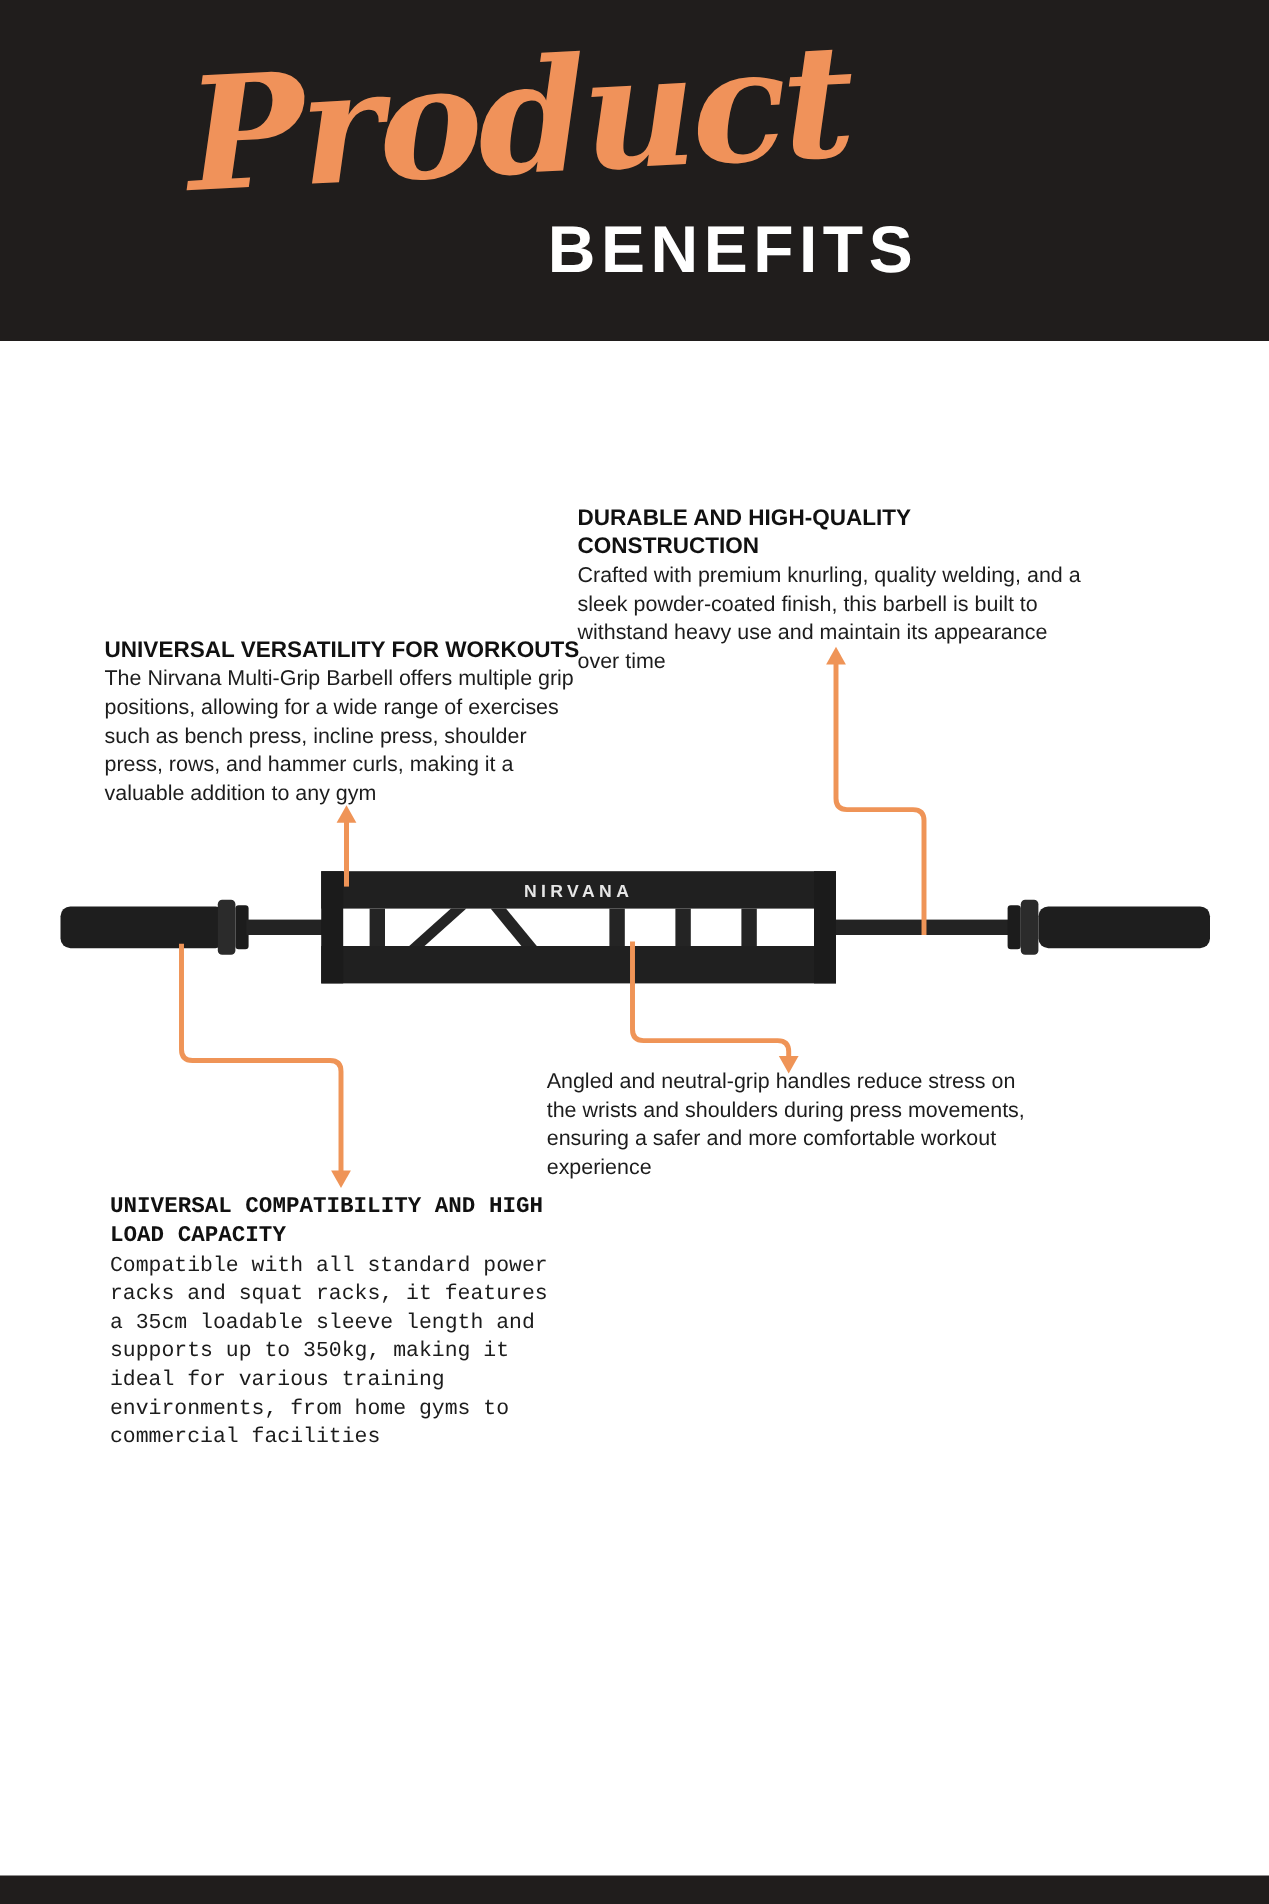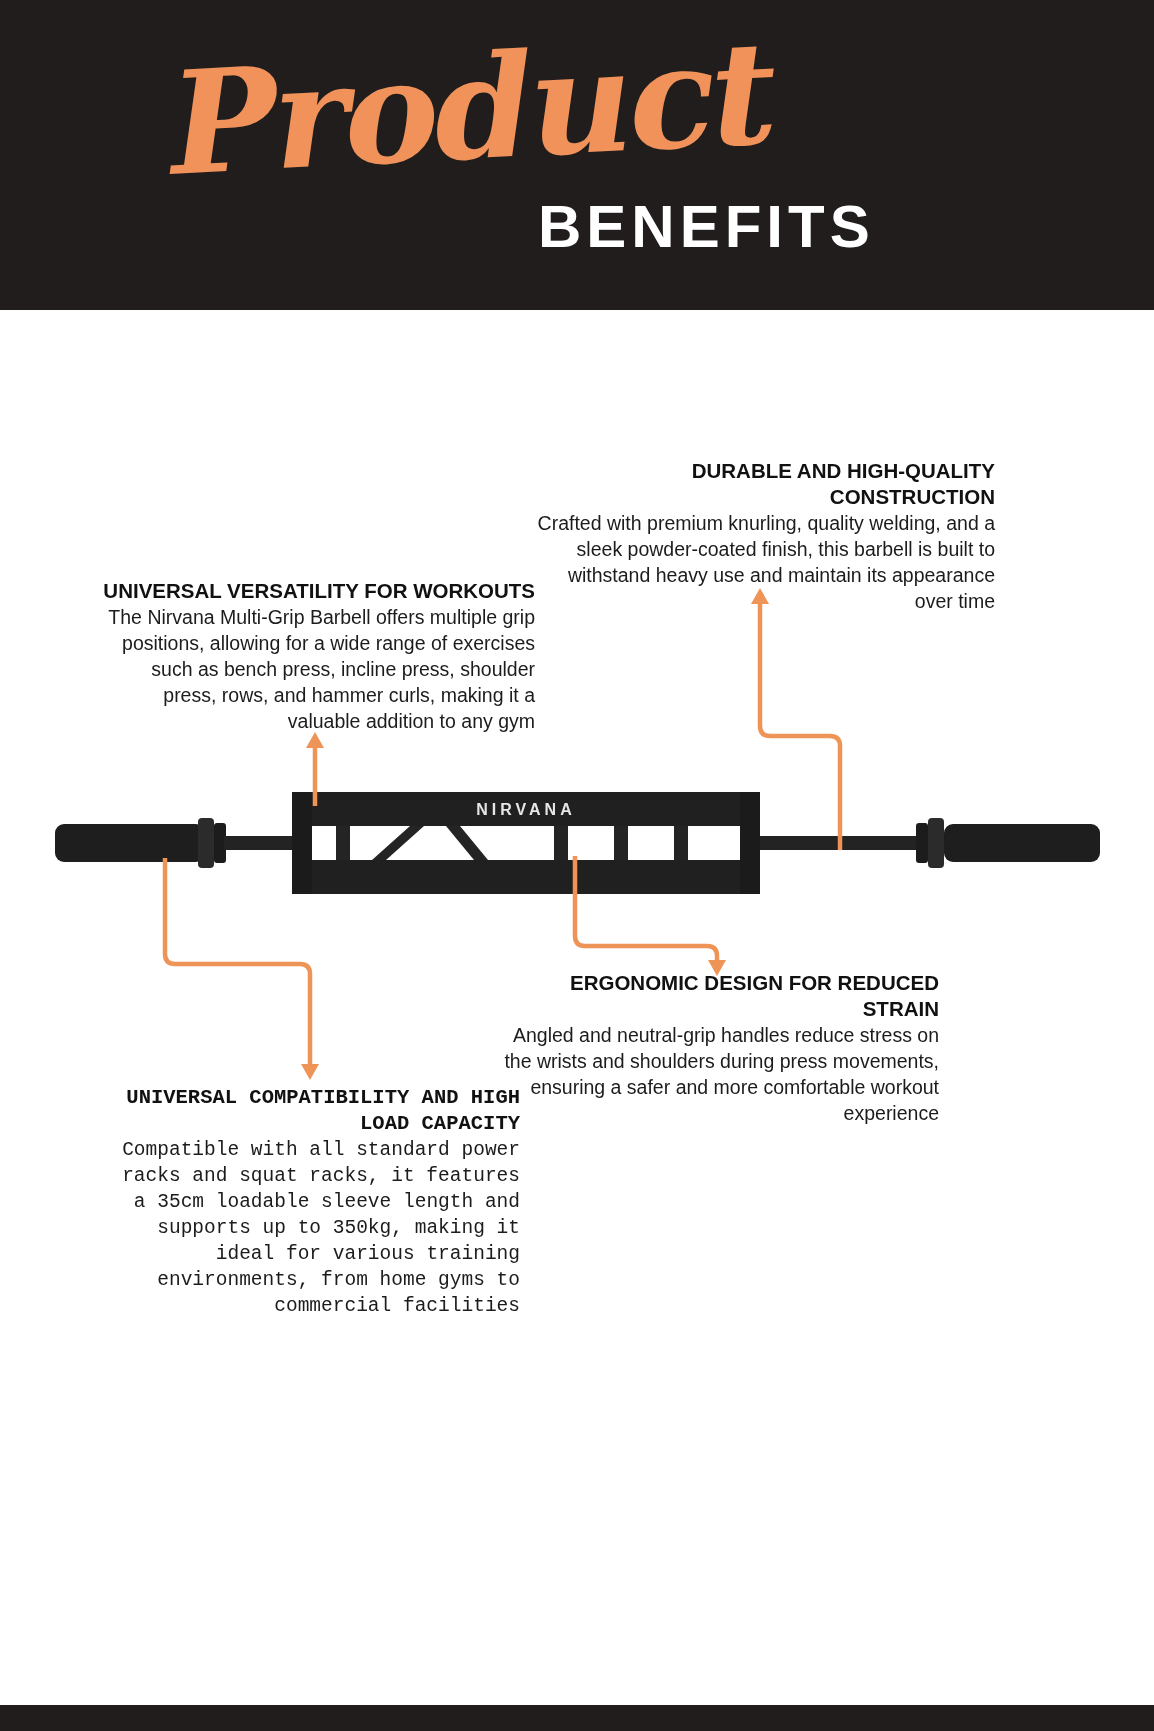--- a/index.html
+++ b/index.html
@@ -37,27 +37,26 @@
     letter-spacing: -4px;
   }
   .block-word {
     position: absolute;
     left: 498px;
     top: 192px;
     font-size: 60px;
     font-weight: 800;
     letter-spacing: 5px;
     color: #ffffff;
-    margin-left: 40px;
   }
 
   
   .benefit {
     position: absolute;
-    text-align: right;
+    text-align: left;
   }
   .benefit-title {
     font-size: 20.5px;
     font-weight: 700;
     line-height: 26px;
     color: #111111;
   }
   .benefit-body {
     font-size: 19.5px;
     font-weight: 400;
@@ -111,21 +110,20 @@
     <h2 class="benefit-title">DURABLE AND HIGH-QUALITY CONSTRUCTION</h2>
     <p class="benefit-body">Crafted with premium knurling, quality welding, and a sleek powder-coated finish, this barbell is built to withstand heavy use and maintain its appearance over time</p>
   </section>
 
   <section class="benefit versatility">
     <h2 class="benefit-title">UNIVERSAL VERSATILITY FOR WORKOUTS</h2>
     <p class="benefit-body">The Nirvana Multi-Grip Barbell offers multiple grip positions, allowing for a wide range of exercises such as bench press, incline press, shoulder press, rows, and hammer curls, making it a valuable addition to any gym</p>
   </section>
 
   <section class="benefit ergonomics">
-    <h2 class="benefit-title">ERGONOMIC DESIGN FOR REDUCED STRAIN</h2>
     <p class="benefit-body">Angled and neutral-grip handles reduce stress on the wrists and shoulders during press movements, ensuring a safer and more comfortable workout experience</p>
   </section>
 
   <section class="benefit compatibility">
     <h2 class="benefit-title">UNIVERSAL COMPATIBILITY AND HIGH LOAD CAPACITY</h2>
     <p class="benefit-body">Compatible with all standard power racks and squat racks, it features a 35cm loadable sleeve length and supports up to 350kg, making it ideal for various training environments, from home gyms to commercial facilities</p>
   </section>
 
   <svg class="barbell" viewBox="0 0 1154 140" xmlns="http://www.w3.org/2000/svg">
 

